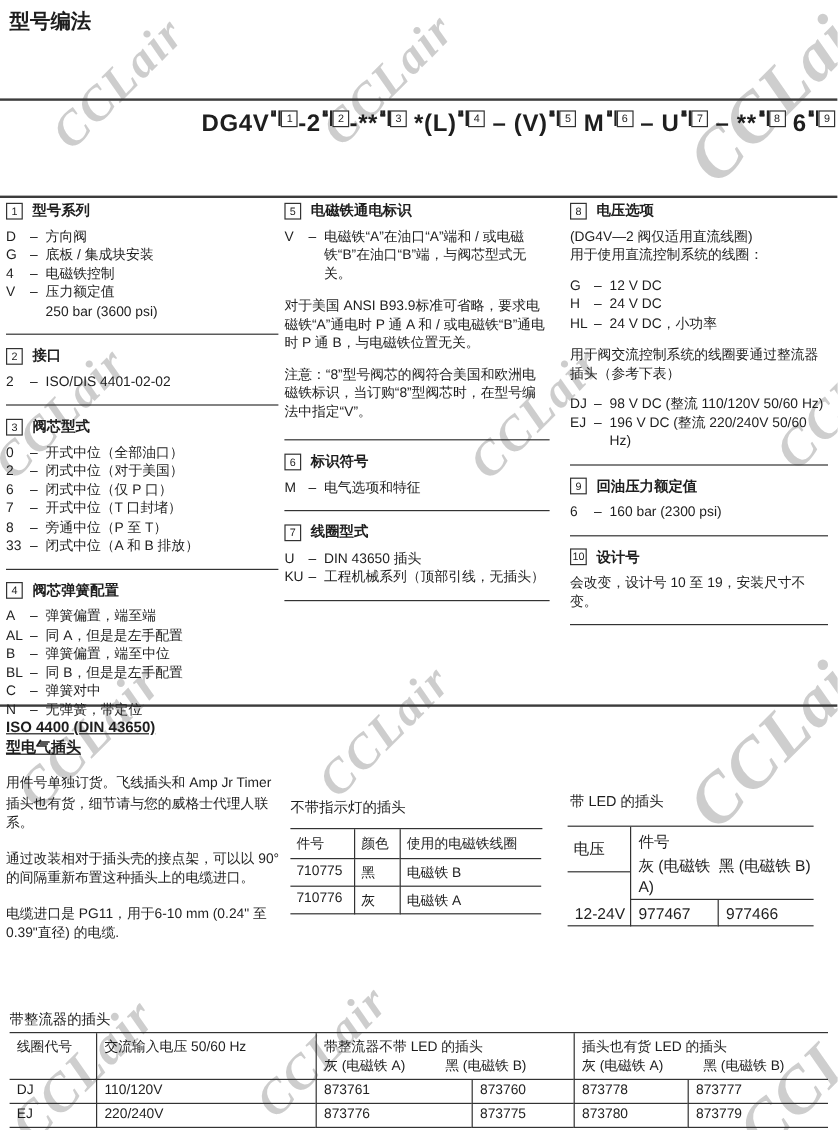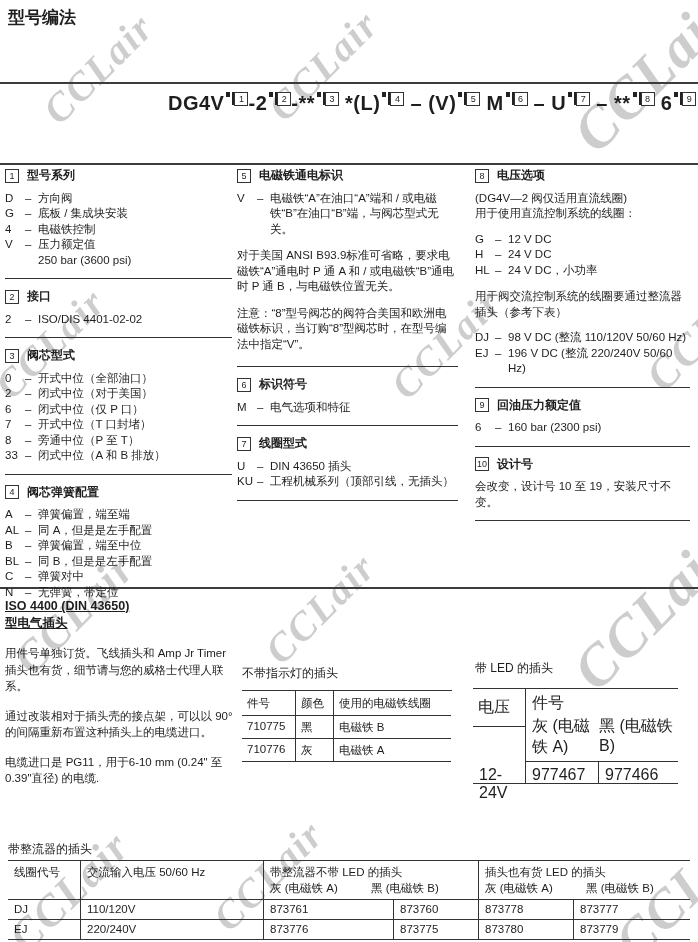--- a/index.html
+++ b/index.html
@@ -56,21 +56,21 @@
 
   
   .tA { position:absolute; left:242px; top:690px; width:210px; display:grid;
         grid-template-columns:53px 38px 118px; border-top:1.5px solid #333; font-size:11.5px; z-index:2; }
   .tA .c { border-bottom:1.5px solid #333; padding:4px 2px 3px 5px; }
   .tA .v { border-left:1.5px solid #333; }
   .tA .hc { padding-top:5px; padding-bottom:4px; }
 
   
   .tB { position:absolute; left:473px; top:688px; width:205px; display:grid;
-        grid-template-columns:52px 73px 80px; border-top:1.5px solid #333; font-size:16px; z-index:2; }
+        grid-template-columns:52px 73px 80px; border-top:1.5px solid #333; font-size:13px; z-index:2; }
   .tB .c { border-bottom:1.5px solid #333; }
   .tB .h1 { display:flex; align-items:center; padding-left:5px; height:38px; }
   .tB .h2 { grid-column:2/4; border-left:1.5px solid #333; padding:4px 0 3px 6px; }
   .tB .h2 .line2 { display:flex; margin-top:2px; }
   .tB .h2 .line2 span:first-child { flex:0 0 67px; }
   .tB .d { padding:4px 0 3px 6px; height:22px; }
   .tB .dv { border-left:1.5px solid #333; }
 
   
   .tC { position:absolute; left:8px; top:860px; width:682px; display:grid;

